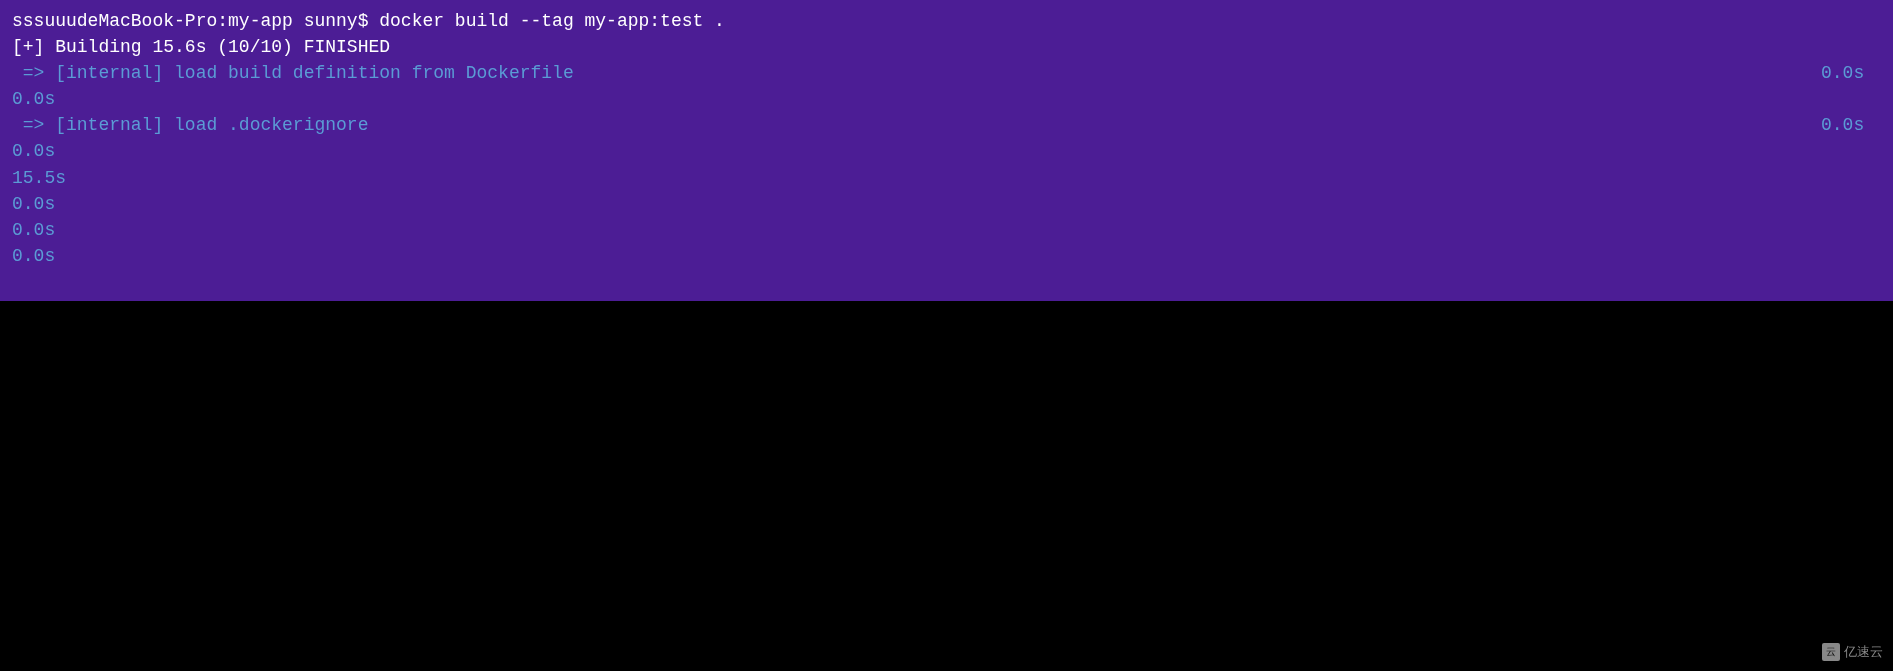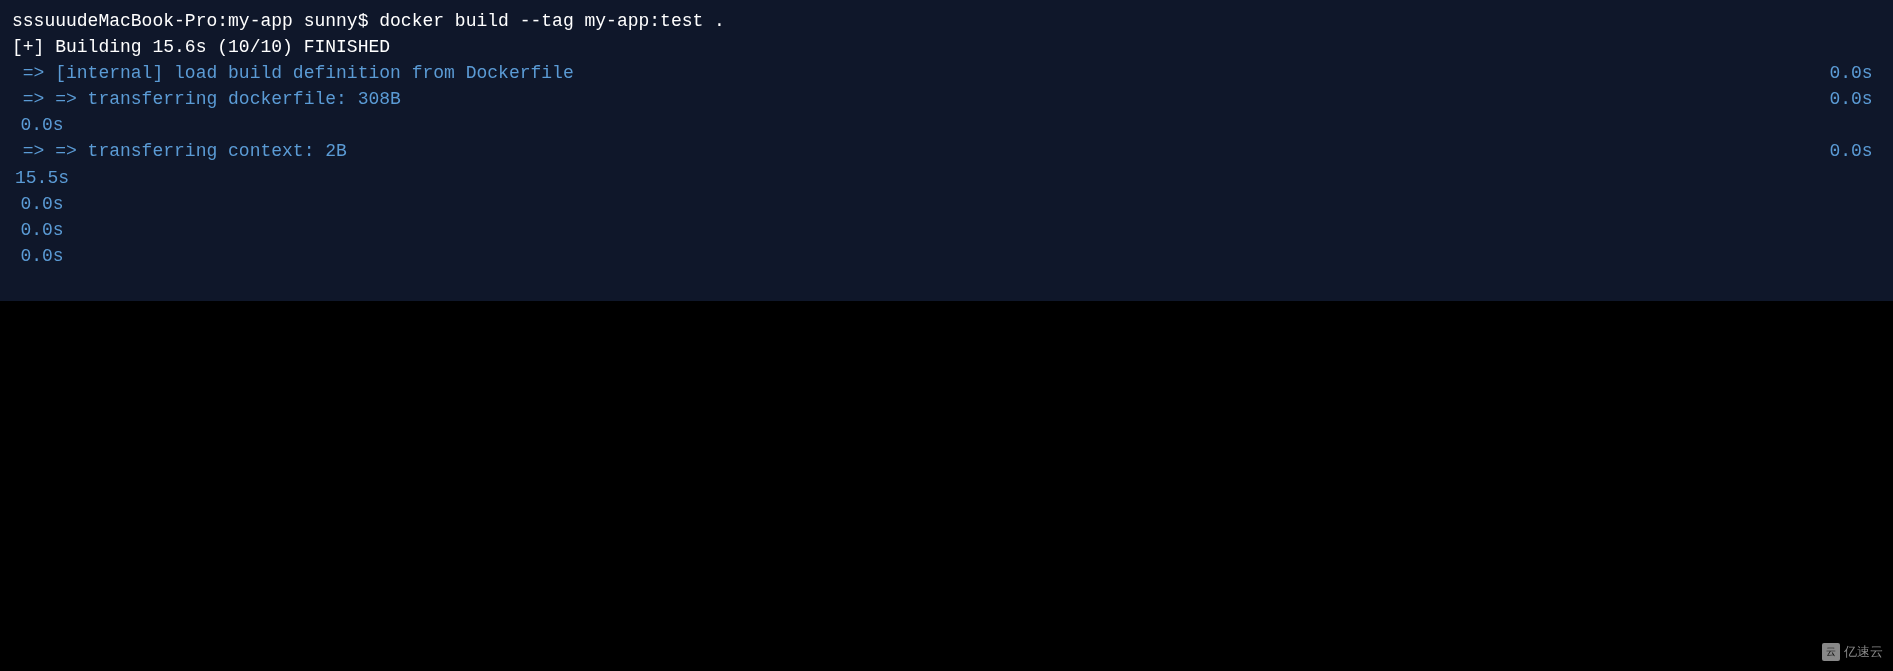--- a/index.html
+++ b/index.html
@@ -13,42 +13,42 @@
       height: 671px;
       background-color: #0d0d0d;
       font-family: 'Courier New', Courier, monospace;
       font-size: 18px;
       overflow: hidden;
     }
 
     .terminal {
       width: 100%;
       height: 100%;
-      background-color: #0f172a;
+      background-color: #4c1d95;
       padding: 8px 12px;
       position: relative;
     }
 
     .line {
       display: flex;
       justify-content: space-between;
       align-items: baseline;
       white-space: pre;
       line-height: 1.45;
     }
 
     .line-blue {
       color: #5b9bd5;
       text-align: right;
     }
 
     .line-time {
       color: #5b9bd5;
       min-width: 60px;
-      text-align: center;
+      text-align: left;
     }
 
     .prompt-line {
       color: #ffffff;
     }
 
     .finished-line {
       color: #ffffff;
     }
 
@@ -105,30 +105,29 @@
       <span class="finished-line">[+] Building 15.6s (10/10) FINISHED</span>
       <span class="line-time"></span>
     </div>
 
     <div class="line">
       <span class="line-blue"> =&gt; [internal] load build definition from Dockerfile</span>
       <span class="line-time line-blue">0.0s</span>
     </div>
 
     <div class="line">
-      <span class="line-blue"> =&gt; =&gt; transferring dockerfile: 308B</span>
       <span class="line-time line-blue">0.0s</span>
     </div>
 
     <div class="line">
+      <span class="line-blue"> =&gt; [internal] load .dockerignore</span>
       <span class="line-time line-blue">0.0s</span>
     </div>
 
     <div class="line">
-      <span class="line-blue"> =&gt; =&gt; transferring context: 2B</span>
       <span class="line-time line-blue">0.0s</span>
     </div>
 
     <div class="line">
       <span class="line-time line-blue">15.5s</span>
     </div>
 
     <div class="line">
       <span class="line-time line-blue">0.0s</span>
     </div>

